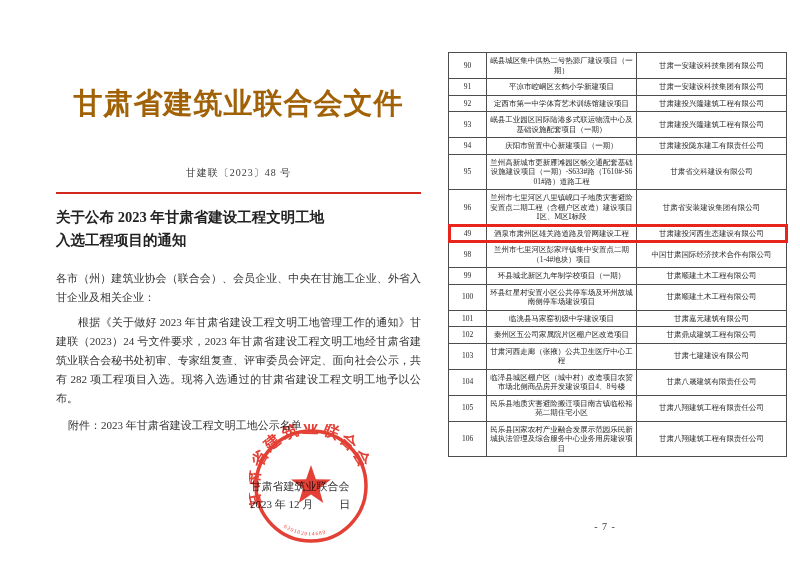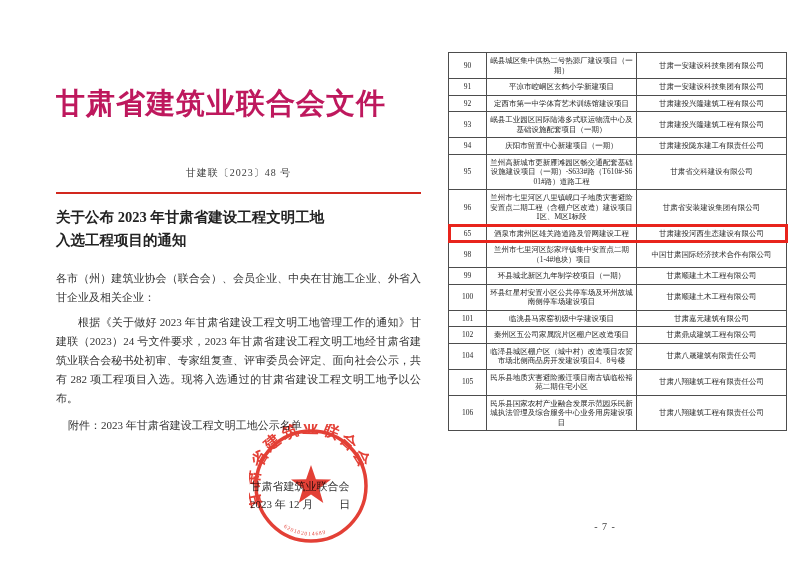--- a/index.html
+++ b/index.html
@@ -1,21 +1,21 @@
 <!DOCTYPE html>
 <html><head>
 <meta charset="utf-8">
 <style>
   * { margin: 0; padding: 0; box-sizing: border-box; }
   html, body { width: 800px; height: 565px; background: #ffffff; overflow: hidden; }
   body { font-family: "Liberation Serif", "DejaVu Serif", serif; color: #2f2f2f; position: relative; }
 
   
   .letter { position: absolute; left: 0; top: 0; width: 443px; height: 565px; padding: 0 22px 0 56px; }
-  .org-title { margin-top: 84px; color: #be185d; font-size: 29px; font-weight: bold; letter-spacing: 1px; white-space: nowrap; }
+  .org-title { margin-top: 84px; text-align: center; color: #a16207; font-size: 29px; font-weight: bold; letter-spacing: 1px; white-space: nowrap; }
   .doc-number { margin-top: 42px; text-align: center; font-size: 10px; color: #3b3b3b; letter-spacing: 1px; }
   .red-rule { margin-top: 12px; height: 2px; background: #d2281e; }
   .subject { margin-top: 12px; text-align: left; font-size: 14.5px; font-weight: bold; line-height: 23px; color: #222; }
   .salutation { margin-top: 17px; font-size: 11px; line-height: 19px; text-align: justify; color: #333; }
   .body-para { margin-top: 6px; font-size: 11px; line-height: 19px; text-align: justify; text-indent: 2em; color: #333; }
   .attachment { margin-top: 10px; font-size: 11px; color: #333; padding-left: 12px; }
 
   .signature { position: absolute; left: 165px; top: 477px; width: 270px; text-align: center; font-size: 11px; color: #333; line-height: 18px; }
   .date-gap { display: inline-block; width: 26px; }
 
@@ -107,21 +107,21 @@
           <td>95</td>
           <td>兰州高新城市更新雁滩园区畅交通配套基础设施建设项目（一期）-S633#路（T610#-S601#路）道路工程</td>
           <td>甘肃省交科建设有限公司</td>
         </tr>
         <tr>
           <td>96</td>
           <td>兰州市七里河区八里镇岘口子地质灾害避险安置点二期工程（含棚户区改造）建设项目Ⅰ区、M区Ⅰ标段</td>
           <td>甘肃省安装建设集团有限公司</td>
         </tr>
         <tr class="highlight">
-          <td>65</td>
+          <td>49</td>
           <td>酒泉市肃州区雄关路道路及管网建设工程</td>
           <td>甘肃建投河西生态建设有限公司</td>
         </tr>
         <tr>
           <td>98</td>
           <td>兰州市七里河区彭家坪镇集中安置点二期（1-4#地块）项目</td>
           <td>中国甘肃国际经济技术合作有限公司</td>
         </tr>
         <tr>
           <td>99</td>
@@ -137,20 +137,25 @@
           <td>101</td>
           <td>临洮县马家窑初级中学建设项目</td>
           <td>甘肃嘉元建筑有限公司</td>
         </tr>
         <tr>
           <td>102</td>
           <td>秦州区五公司家属院片区棚户区改造项目</td>
           <td>甘肃鼎成建筑工程有限公司</td>
         </tr>
         <tr>
+          <td>103</td>
+          <td>甘肃河西走廊（张掖）公共卫生医疗中心工程</td>
+          <td>甘肃七建建设有限公司</td>
+        </tr>
+        <tr>
           <td>104</td>
           <td>临泽县城区棚户区（城中村）改造项目农贸市场北侧商品房开发建设项目4、8号楼</td>
           <td>甘肃八晟建筑有限责任公司</td>
         </tr>
         <tr>
           <td>105</td>
           <td>民乐县地质灾害避险搬迁项目南古镇临松裕苑二期住宅小区</td>
           <td>甘肃八翔建筑工程有限责任公司</td>
         </tr>
         <tr>

